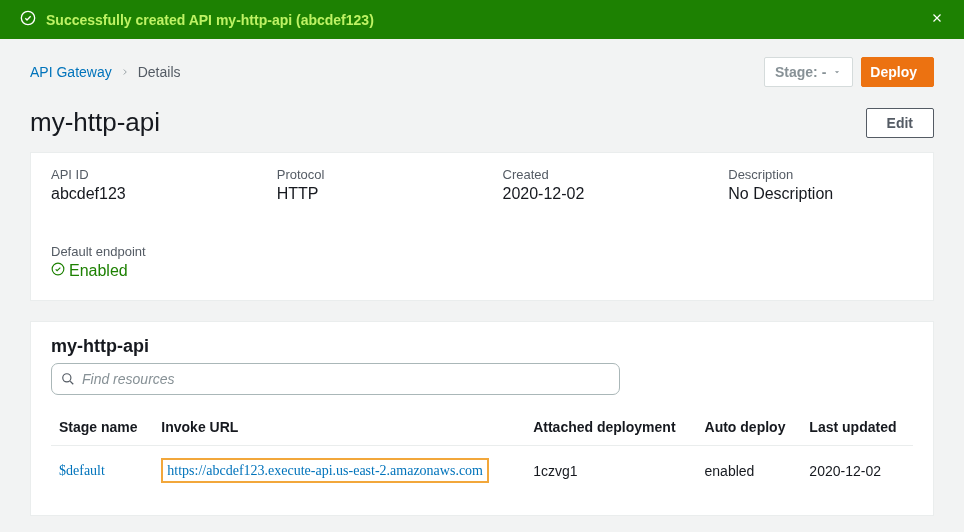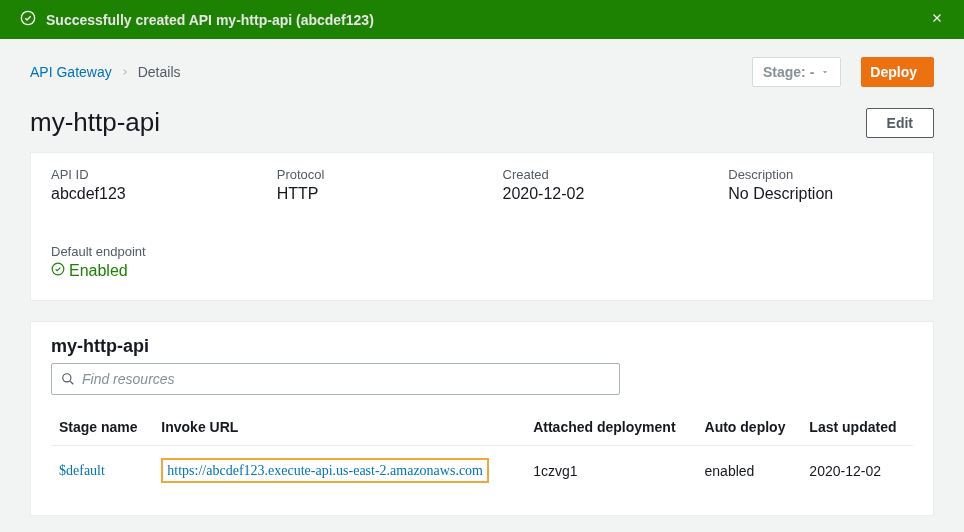--- a/index.html
+++ b/index.html
@@ -1,47 +1,47 @@
 <!DOCTYPE html>
 <html><head>
   <meta charset="utf-8">
   <style>
     * { box-sizing: border-box; margin: 0; padding: 0; }
     body { font-family: "Amazon Ember", "Helvetica Neue", Arial, sans-serif; background: #f2f3f3; color: #16191f; font-size: 14px; }
-    .banner { background: #1d8102; color: #e5e5e5; display: flex; align-items: center; padding: 10px 20px; justify-content: space-between; }
+    .banner { background: #1d8102; color: #bef264; display: flex; align-items: center; padding: 10px 20px; justify-content: space-between; }
     .banner-left { display: flex; align-items: center; gap: 10px; }
     .banner-left svg { width: 16px; height: 16px; flex-shrink: 0; }
     .banner-text { font-weight: 700; font-size: 14px; }
     .banner-close { cursor: pointer; }
     .banner-close svg { width: 14px; height: 14px; }
     .content { padding: 18px 30px; }
     .topbar { display: flex; justify-content: space-between; align-items: center; margin-bottom: 20px; }
     .breadcrumb { display: flex; align-items: center; gap: 8px; font-size: 14px; }
     .breadcrumb a { color: #0073bb; text-decoration: none; }
     .breadcrumb .chev svg { width: 10px; height: 10px; display: block; }
     .breadcrumb .current { color: #545b64; }
-    .actions { display: flex; gap: 20px; }
+    .actions { display: flex; gap: 8px; }
     .btn { border: 1px solid #545b64; background: #fff; color: #545b64; padding: 6px 16px; border-radius: 2px; font-weight: 700; font-size: 14px; cursor: pointer; display: inline-flex; align-items: center; gap: 6px; }
     .btn.primary { background: #ec7211; border-color: #ec7211; color: #fff; padding-left: 8px; }
     .btn.stage { color: #879196; border-color: #d5dbdb; padding: 6px 10px; }
     .btn.stage .caret svg { width: 10px; height: 10px; }
     .page-title-row { display: flex; justify-content: space-between; align-items: center; margin-bottom: 14px; }
     .page-title { font-size: 26px; font-weight: 400; color: #16191f; }
     .btn.edit { padding: 6px 20px; }
     .panel { background: #fff; border: 1px solid #eaeded; margin-bottom: 20px; }
     .panel-head { padding: 12px 20px; border-bottom: 1px solid #eaeded; font-size: 18px; font-weight: 700; }
     .panel-body { padding: 14px 20px 20px; }
     .grid3 { display: grid; grid-template-columns: repeat(4, 1fr); row-gap: 18px; column-gap: 20px; gap: 41px; }
     .field-label { color: #545b64; font-size: 13px; margin-bottom: 3px; }
     .field-value { color: #16191f; font-size: 16px; }
     .enabled { color: #1d8102; display: inline-flex; align-items: center; gap: 4px; }
     .enabled svg { width: 14px; height: 14px; }
     .search-wrap { position: relative; margin: 6px 0 14px; width: 66%; }
     .search-wrap svg { position: absolute; left: 10px; top: 50%; transform: translateY(-50%); width: 14px; height: 14px; color: #545b64; }
-    .search { width: 100%; padding: 7px 10px 7px 30px; border: 1px solid #aab7b8; border-radius: 2px; font-size: 14px; font-style: italic; color: #879196; }
+    .search { width: 100%; padding: 7px 10px 7px 30px; border: 1px solid #aab7b8; border-radius: 7px; font-size: 14px; font-style: italic; color: #879196; }
     .search::placeholder { font-style: italic; color: #879196; }
     .tbl { width: 100%; border-collapse: collapse; }
     .tbl th { text-align: left; font-weight: 700; font-size: 14px; padding: 10px 8px; border-bottom: 1px solid #eaeded; color: #16191f; }
     .tbl td { padding: 12px 8px; font-size: 14px; vertical-align: middle; }
     .link { color: #0073bb; text-decoration: none; font-family: Liberation Serif, serif; }
     .highlight { border: 2px solid #f2a73b; padding: 2px 4px; display: inline-block; }
   </style>
 </head>
 <body>
 

